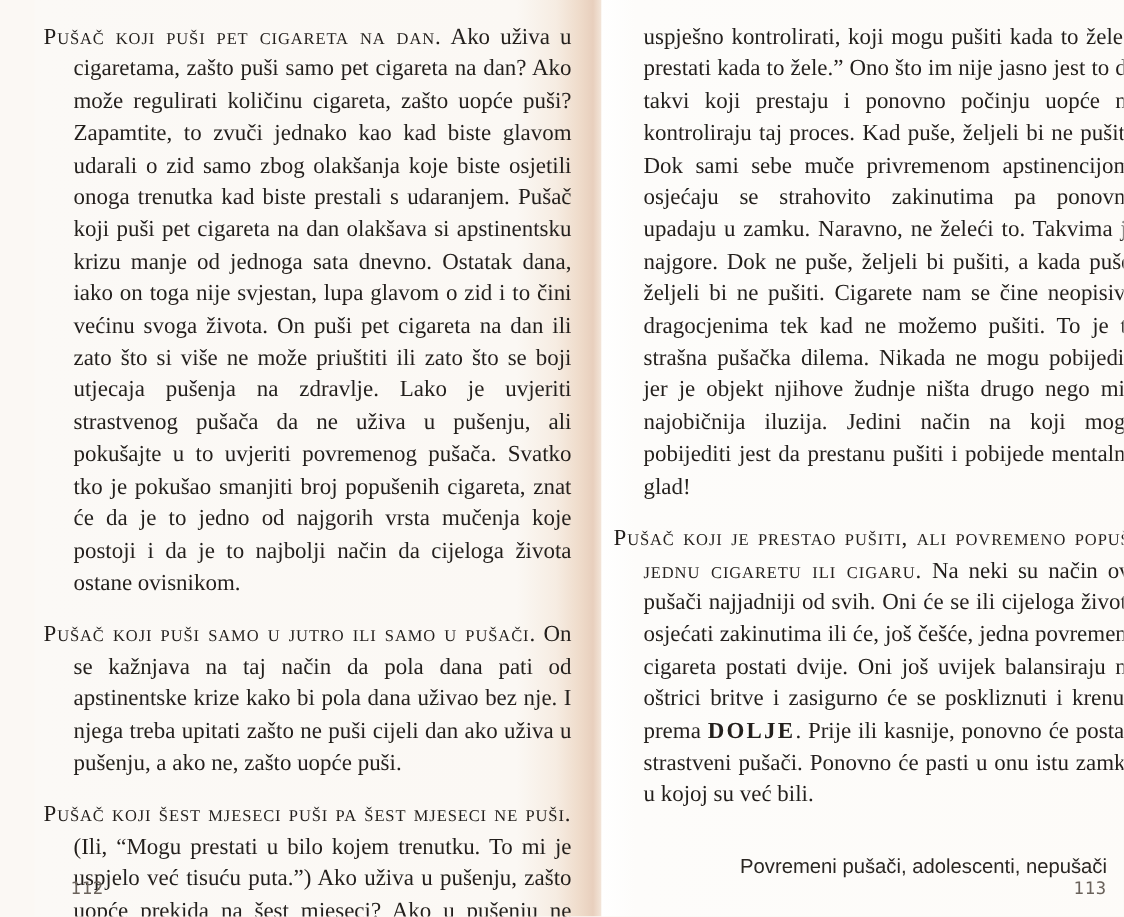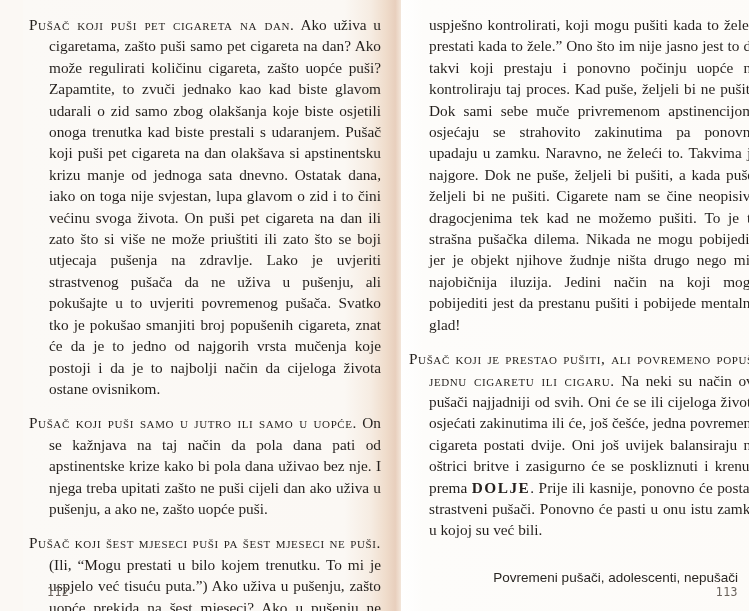--- a/index.html
+++ b/index.html
@@ -78,21 +78,21 @@
     .spaced { letter-spacing: 1.5px; font-weight: bold; }
   </style>
 </head>
 <body>
 
 <div class="spread">
 
   <div class="page page-left">
     <div class="text">
       <p class="para"><span class="head">Pušač koji puši pet cigareta na dan.</span><span> Ako uživa u cigaretama, zašto puši samo pet cigareta na dan? Ako može regulirati količinu cigareta, zašto uopće puši? Zapamtite, to zvuči jednako kao kad biste glavom udarali o zid samo zbog olakšanja koje biste osjetili onoga trenutka kad biste prestali s udaranjem. Pušač koji puši pet cigareta na dan olakšava si apstinentsku krizu manje od jednoga sata dnevno. Ostatak dana, iako on toga nije svjestan, lupa glavom o zid i to čini većinu svoga života. On puši pet cigareta na dan ili zato što si više ne može priuštiti ili zato što se boji utjecaja pušenja na zdravlje. Lako je uvjeriti strastvenog pušača da ne uživa u pušenju, ali pokušajte u to uvjeriti povremenog pušača. Svatko tko je pokušao smanjiti broj popušenih cigareta, znat će da je to jedno od najgorih vrsta mučenja koje postoji i da je to najbolji način da cijeloga života ostane ovisnikom.</span></p>
-      <p class="para"><span class="head">Pušač koji puši samo u jutro ili samo u uopće.</span><span> On se kažnjava na taj način da pola dana pati od apstinentske krize kako bi pola dana uživao bez nje. I njega treba upitati zašto ne puši cijeli dan ako uživa u pušenju, a ako ne, zašto uopće puši.</span></p>
+      <p class="para"><span class="head">Pušač koji puši samo u jutro ili samo u pušači.</span><span> On se kažnjava na taj način da pola dana pati od apstinentske krize kako bi pola dana uživao bez nje. I njega treba upitati zašto ne puši cijeli dan ako uživa u pušenju, a ako ne, zašto uopće puši.</span></p>
       <p class="para"><span class="head">Pušač koji šest mjeseci puši pa šest mjeseci ne puši.</span><span> (Ili, “Mogu prestati u bilo kojem trenutku. To mi je uspjelo već tisuću puta.”) Ako uživa u pušenju, zašto uopće prekida na šest mjeseci? Ako u pušenju ne uživa, zašto ponovno počinje pušiti? Istina je u tome da je još uvijek ovisan o cigaretama. Iako se oslobodio tjelesne ovisnosti, nije se riješio glavnog problema – pranja mozga. Svaki se puta nada da je prestao zauvijek, ali uskoro ponovno upada u istu zamku. Mnogi pušači zavide onima koji ‘malo puše, malo ne puše’ razmišljajući: “Kako li su samo sretni oni koji to mogu tako</span></p>
     </div>
     <div class="footer">
       <span class="folio">112</span>
     </div>
   </div>
 
   <div class="page page-right">
     <div class="text">
       <p class="para cont-block" style="text-indent:0;padding-left:0;margin-left:20px;">uspješno kontrolirati, koji mogu pušiti kada to žele i prestati kada to žele.” Ono što im nije jasno jest to da takvi koji prestaju i ponovno počinju uopće ne kontroliraju taj proces. Kad puše, željeli bi ne pušiti. Dok sami sebe muče privremenom apstinencijom, osjećaju se strahovito zakinutima pa ponovno upadaju u zamku. Naravno, ne želeći to. Takvima je najgore. Dok ne puše, željeli bi pušiti, a kada puše, željeli bi ne pušiti. Cigarete nam se čine neopisivo dragocjenima tek kad ne možemo pušiti. To je ta strašna pušačka dilema. Nikada ne mogu pobijediti jer je objekt njihove žudnje ništa drugo nego mit, najobičnija iluzija. Jedini način na koji mogu pobijediti jest da prestanu pušiti i pobijede mentalnu glad!</p>

